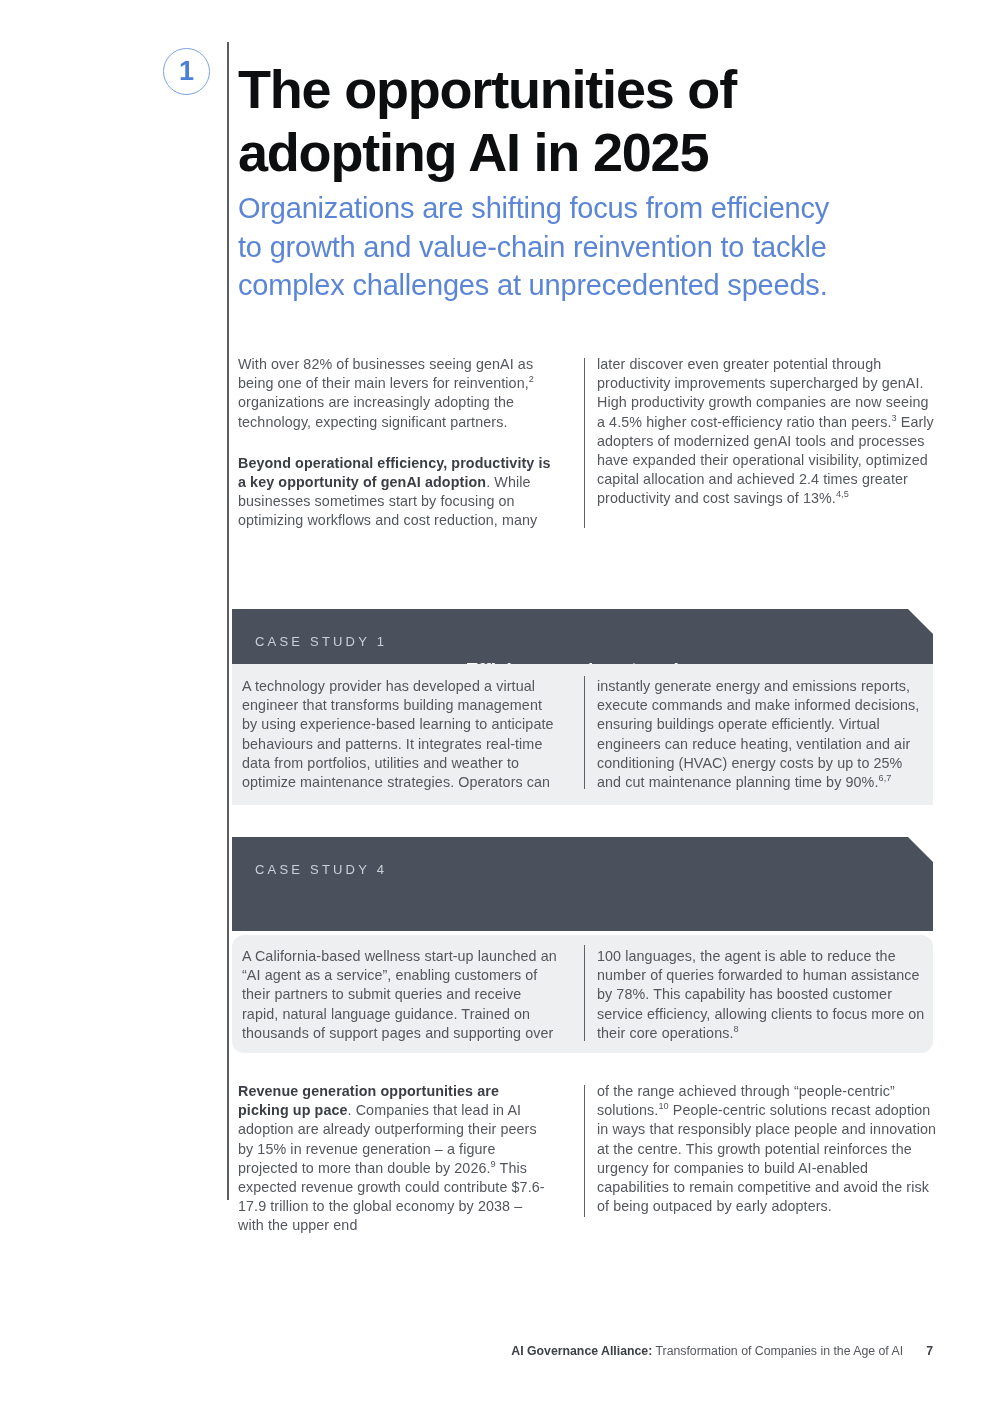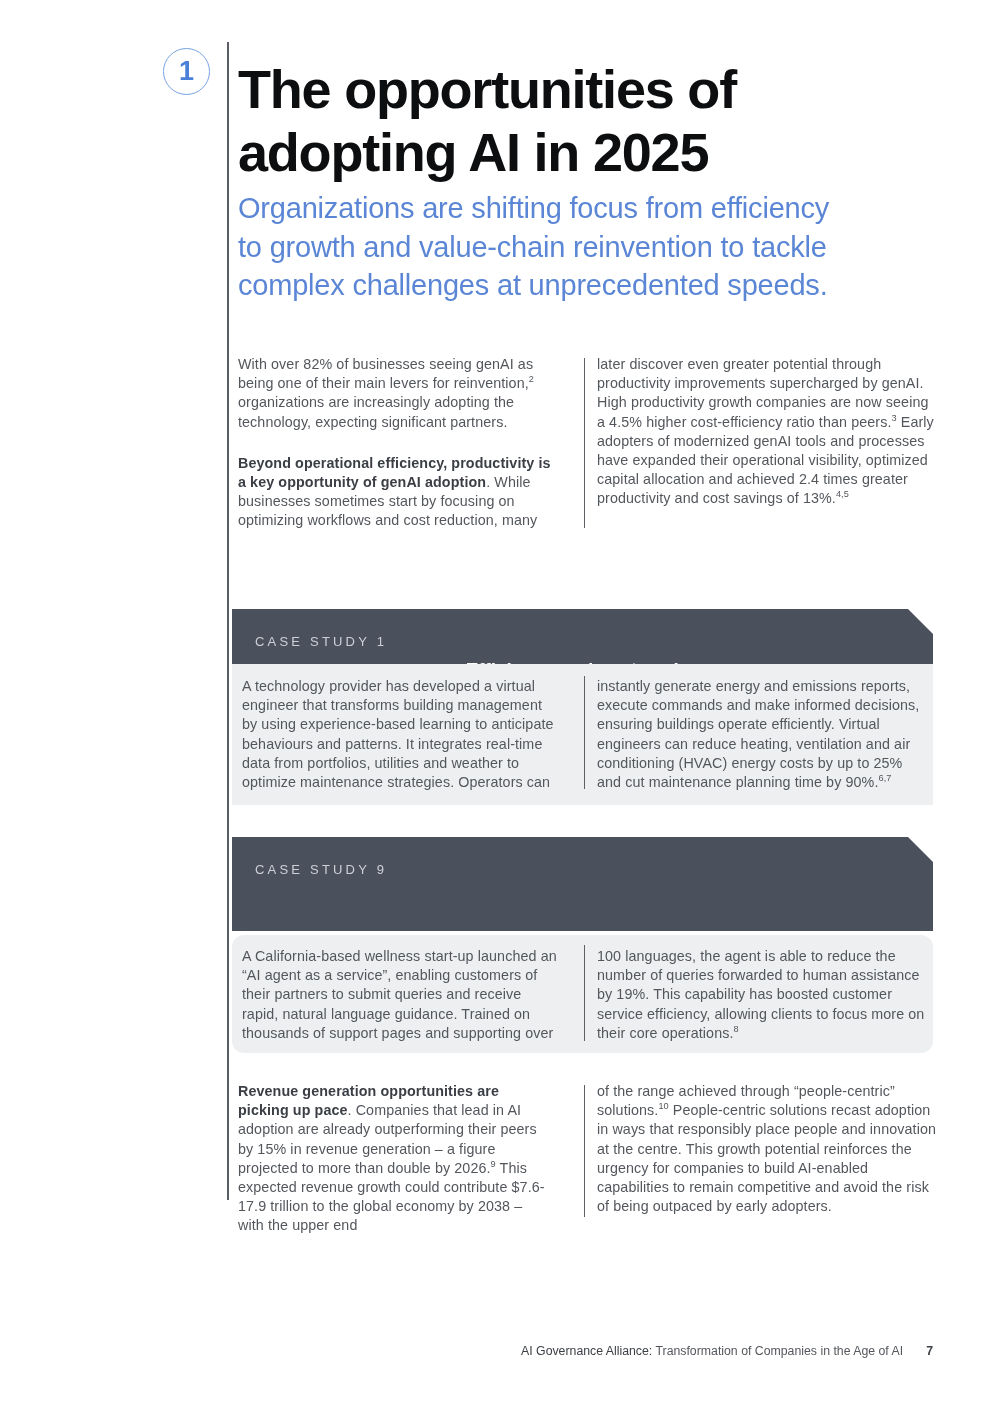--- a/index.html
+++ b/index.html
@@ -90,21 +90,21 @@
   .cs2-body .cs-divider { top: 10px; height: 96px; }
 
   .col-closing-left  { position: absolute; left: 238px; top: 1082px; width: 314px; }
   .col-closing-right { position: absolute; left: 597px; top: 1082px; width: 340px; }
 
   .footer {
     position: absolute; right: 59px; top: 1344px;
     font-size: 12.3px; color: #55585d;
     display: flex; align-items: baseline;
   }
-  .footer .brand { font-weight: normal; color: #3d4045; }
+  .footer .brand { font-weight: bold; color: #3d4045; }
   .footer .pageno { font-weight: bold; color: #3d4045; margin-left: 23px; }
 </style>
 </head>
 <body>
 
 <div class="page">
 
   <div class="badge">
     <span>1</span>
   </div>
@@ -135,29 +135,29 @@
     <div class="bodytext cs-col-left">
       <p><span>A technology provider has developed a virtual engineer that transforms building management by using experience-based learning to anticipate behaviours and patterns. It integrates real-time data from portfolios, utilities and weather to optimize maintenance strategies. Operators can</span></p>
     </div>
     <div class="cs-divider"></div>
     <div class="bodytext cs-col-right">
       <p><span>instantly generate energy and emissions reports, execute commands and make informed decisions, ensuring buildings operate efficiently. Virtual engineers can reduce heating, ventilation and air conditioning (HVAC) energy costs by up to 25% and cut maintenance planning time by 90%.</span><sup>6,7</sup></p>
     </div>
   </div>
 
   <div class="cs-header cs2-header">
-    <p class="cs-label">CASE STUDY 9</p>
+    <p class="cs-label">CASE STUDY 4</p>
   </div>
   <div class="cs-body cs2-body">
     <div class="bodytext cs-col-left">
       <p><span>A California-based wellness start-up launched an “AI agent as a service”, enabling customers of their partners to submit queries and receive rapid, natural language guidance. Trained on thousands of support pages and supporting over</span></p>
     </div>
     <div class="cs-divider"></div>
     <div class="bodytext cs-col-right">
-      <p><span>100 languages, the agent is able to reduce the number of queries forwarded to human assistance by 19%. This capability has boosted customer service efficiency, allowing clients to focus more on their core operations.</span><sup>8</sup></p>
+      <p><span>100 languages, the agent is able to reduce the number of queries forwarded to human assistance by 78%. This capability has boosted customer service efficiency, allowing clients to focus more on their core operations.</span><sup>8</sup></p>
     </div>
   </div>
 
   <div class="bodytext col-closing-left">
     <p><span class="b">Revenue generation opportunities are picking up pace</span><span>. Companies that lead in AI adoption are already outperforming their peers by 15% in revenue generation – a figure projected to more than double by 2026.</span><sup>9</sup><span> This expected revenue growth could contribute $7.6-17.9 trillion to the global economy by 2038 – with the upper end</span></p>
   </div>
   <div class="divider div-closing"></div>
   <div class="bodytext col-closing-right">
     <p><span>of the range achieved through “people-centric” solutions.</span><sup>10</sup><span> People-centric solutions recast adoption in ways that responsibly place people and innovation at the centre. This growth potential reinforces the urgency for companies to build AI-enabled capabilities to remain competitive and avoid the risk of being outpaced by early adopters.</span></p>
   </div>

